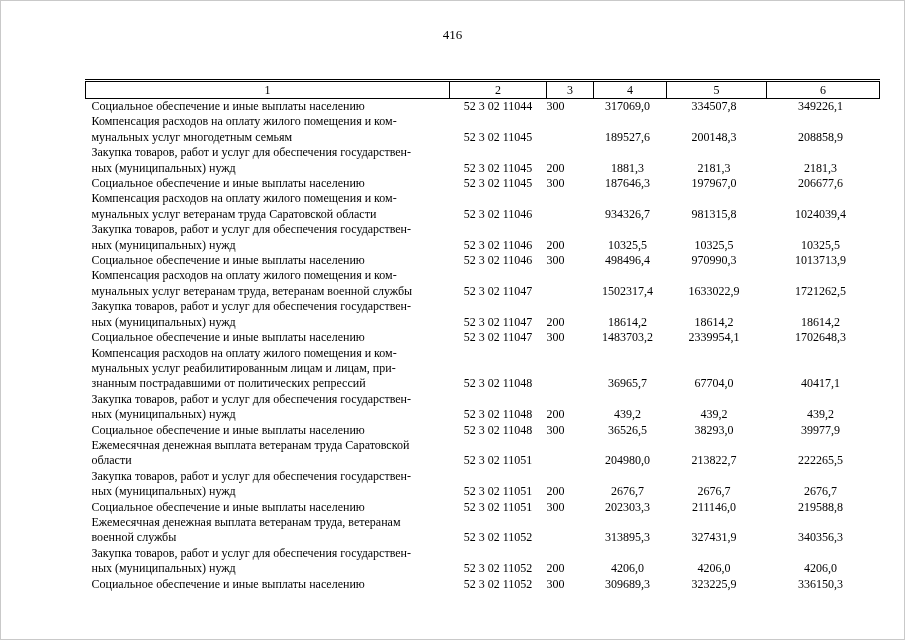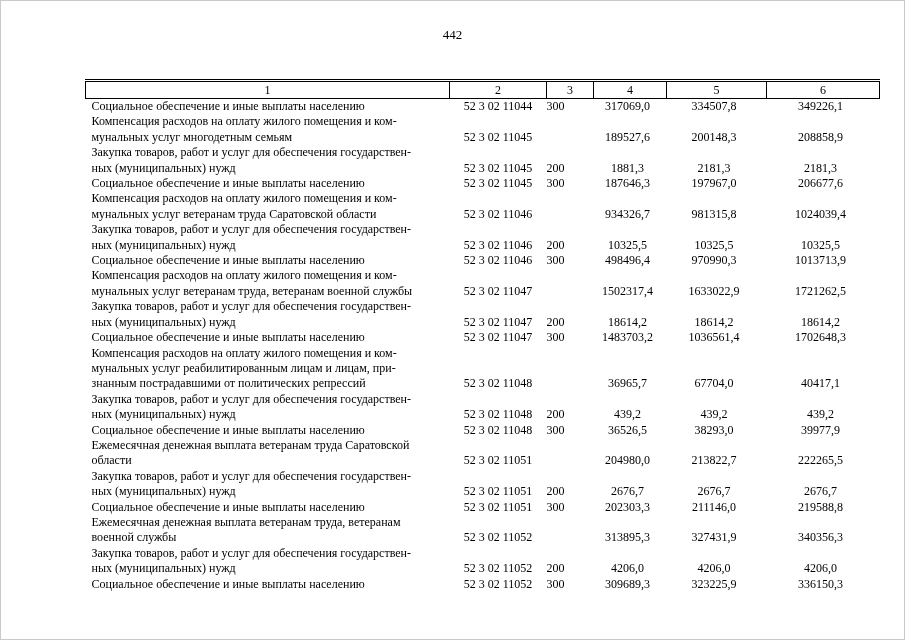--- a/index.html
+++ b/index.html
@@ -59,21 +59,21 @@
   td.c3 { text-align: left; }
   td.c4, td.c5, td.c6 {
     text-align: center;
     padding-right: 5px;
   }
 </style>
 </head>
 <body>
 
 <div class="page">
-  <div class="page-number">442</div>
+  <div class="page-number">416</div>
   <table class="budget-table">
     <colgroup>
       <col class="c1">
         <col class="c2">
         <col class="c3">
         <col class="c4">
         <col class="c5">
         <col class="c6">
     </colgroup>
     <thead>
@@ -163,21 +163,21 @@
           <td class="c3">200</td>
           <td class="c4">18614,2</td>
           <td class="c5">18614,2</td>
           <td class="c6">18614,2</td>
         </tr>
         <tr>
           <td class="c1">Социальное обеспечение и иные выплаты населению</td>
           <td class="c2">52 3 02 11047</td>
           <td class="c3">300</td>
           <td class="c4">1483703,2</td>
-          <td class="c5">1036561,4</td>
+          <td class="c5">2339954,1</td>
           <td class="c6">1702648,3</td>
         </tr>
         <tr>
           <td class="c1">Компенсация расходов на оплату жилого помещения и ком-
 мунальных услуг реабилитированным лицам и лицам, при-
 знанным пострадавшими от политических репрессий</td>
           <td class="c2">52 3 02 11048</td>
           <td class="c3"></td>
           <td class="c4">36965,7</td>
           <td class="c5">67704,0</td>

